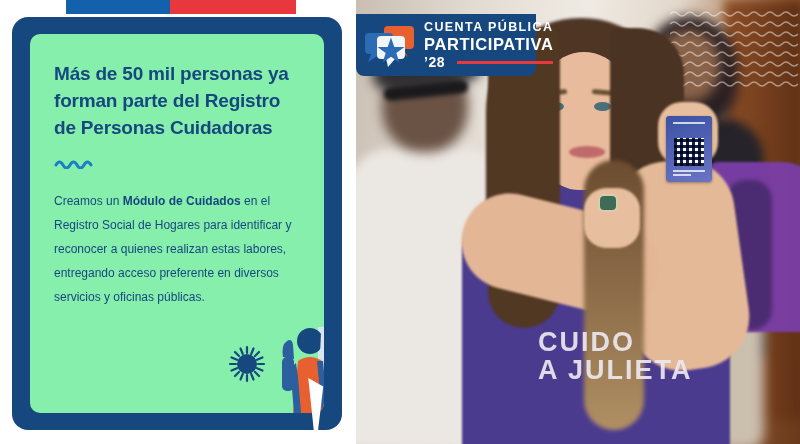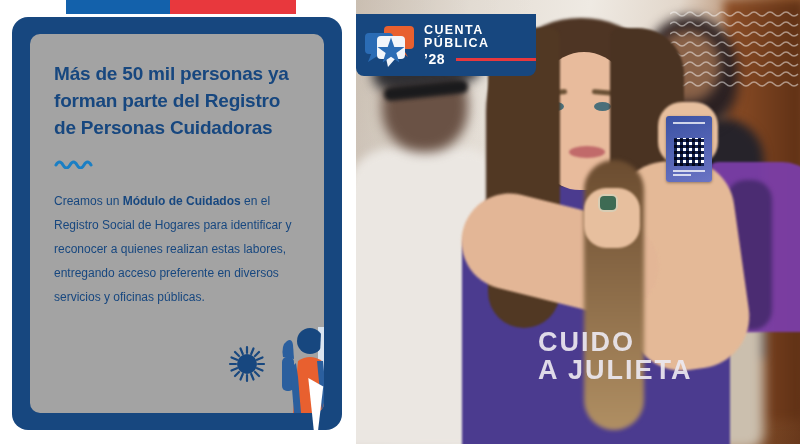--- a/index.html
+++ b/index.html
@@ -75,21 +75,21 @@
   .s-tshirt-text{position:absolute;left:104px;top:318px;width:200px;color:rgba(236,232,240,.92);
     font-size:27px;font-weight:700;letter-spacing:2px;line-height:28px;filter:blur(.3px);}
 
   
   .card{
     position:absolute;left:12px;top:17px;width:330px;height:413px;
     background:#17477f;border-radius:16px;
   }
   .card-inner{
     position:absolute;left:18px;top:17px;width:294px;height:379px;
-    background:#a3a3a3;border-radius:10px;overflow:hidden;
+    background:#86efac;border-radius:10px;overflow:hidden;
   }
   .tail{
     position:absolute;left:300px;top:360px;width:0;height:0;
     border-left:14px solid #ffffff;border-top:10px solid transparent;
     border-bottom:62px solid transparent;transform:rotate(-6deg);
   }
   .headline{
     margin:26px 24px 0 24px;color:#17477f;
     font-size:19px;line-height:27px;font-weight:700;letter-spacing:-.2px;
   }
@@ -247,20 +247,21 @@
       <path d="M24 5 h22 a4 4 0 0 1 4 4 v15 a4 4 0 0 1 -4 4 h-22 a4 4 0 0 1 -4 -4 v-15 a4 4 0 0 1 4 -4z" fill="#e8602f"></path>
       <path d="M38 26 l6 10 l-10 -8z" fill="#e8602f"></path>
       <path d="M5 12 h20 a4 4 0 0 1 4 4 v13 a4 4 0 0 1 -4 4 h-20 a4 4 0 0 1 -4 -4 v-13 a4 4 0 0 1 4 -4z" fill="#2b6cb5"></path>
       <path d="M8 31 l-4 10 l11 -7z" fill="#2b6cb5"></path>
       <path d="M17 15 h20 a4 4 0 0 1 4 4 v15 a4 4 0 0 1 -4 4 h-20 a4 4 0 0 1 -4 -4 v-15 a4 4 0 0 1 4 -4z" fill="#f2f5fa"></path>
       <path d="M22 37 l2 9 l7 -8z" fill="#f2f5fa"></path>
       <path d="M27 16.5 l3.3 9.5 h10.2 l-8.2 6 l3.1 9.6 l-8.4 -5.9 l-8.4 5.9 l3.1 -9.6 l-8.2 -6 h10.2z" fill="#2b6cb5"></path>
     </svg>
     <div class="logo-text">
       <div class="lt1">CUENTA PÚBLICA</div>
+      <div class="lt2">PARTICIPATIVA</div>
       <div class="lt3row">
         <div class="lt3">’28</div>
         <div class="lt3bar"></div>
       </div>
     </div>
   </div>
 
 </div>
 
 </body></html>

